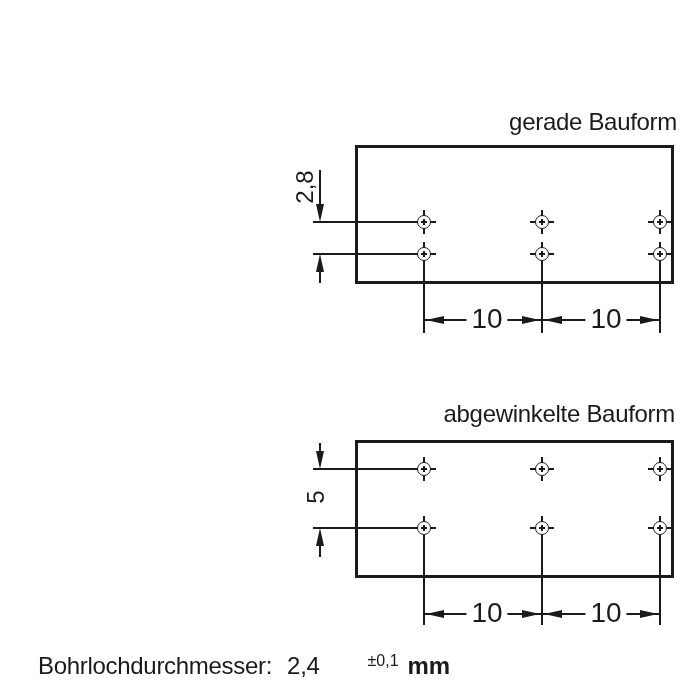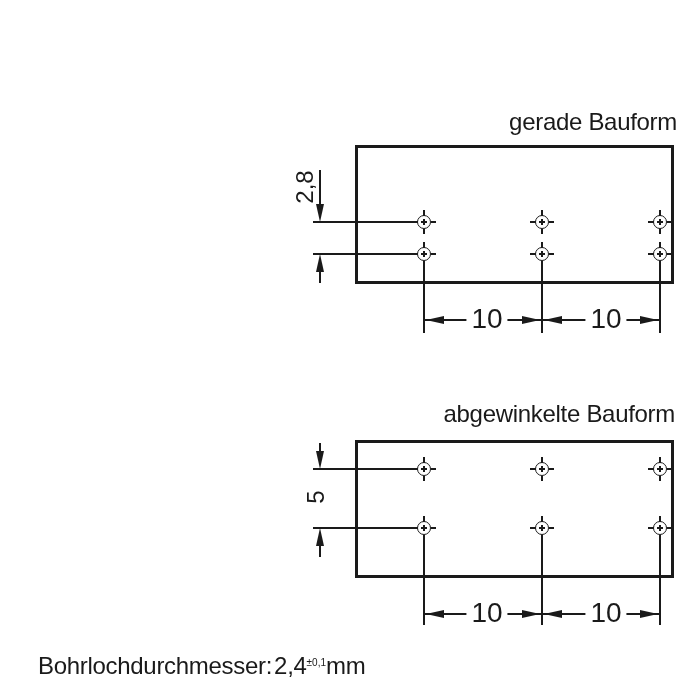--- a/index.html
+++ b/index.html
@@ -31,23 +31,23 @@
              font-size:28px;line-height:28px;white-space:nowrap;z-index:5;}
   .p10-a{left:487px;top:319px;}
   .p10-b{left:606px;top:319px;}
   .p10-c{left:487px;top:613px;}
   .p10-d{left:606px;top:613px;}
   .dim-rot{position:absolute;transform:translate(-50%,-50%) rotate(-90deg);
            font-size:24px;line-height:24px;white-space:nowrap;z-index:5;}
   .rot-1{left:305px;top:187px;}
   .rot-2{left:316px;top:497px;}
   .footer{position:absolute;left:38px;top:653px;font-size:24px;line-height:26px;white-space:nowrap;letter-spacing:-0.3px;}
-  .footer .lbl{margin-right:2px;}
-  .footer .sup{font-size:10px;position:relative;top:-8px;letter-spacing:0;}
-  .footer .unit{}
+  .footer .lbl{margin-right:15px;}
+  .footer .sup{font-size:16px;position:relative;top:-8px;letter-spacing:0;margin-left:48px;}
+  .footer .unit{margin-left:9px;font-weight:bold;}
 </style>
 </head>
 <body>
 
 <div class="canvas">
 
   <div id="geometry">
       <div class="grect" style="left: 355px; top: 145px; width: 319px; height: 139px;"></div>
       <div class="gline" style="left: 313px; top: 221.25px; width: 103px; height: 1.5px;"></div>
       <div class="gline" style="left: 313px; top: 253.25px; width: 103px; height: 1.5px;"></div>

